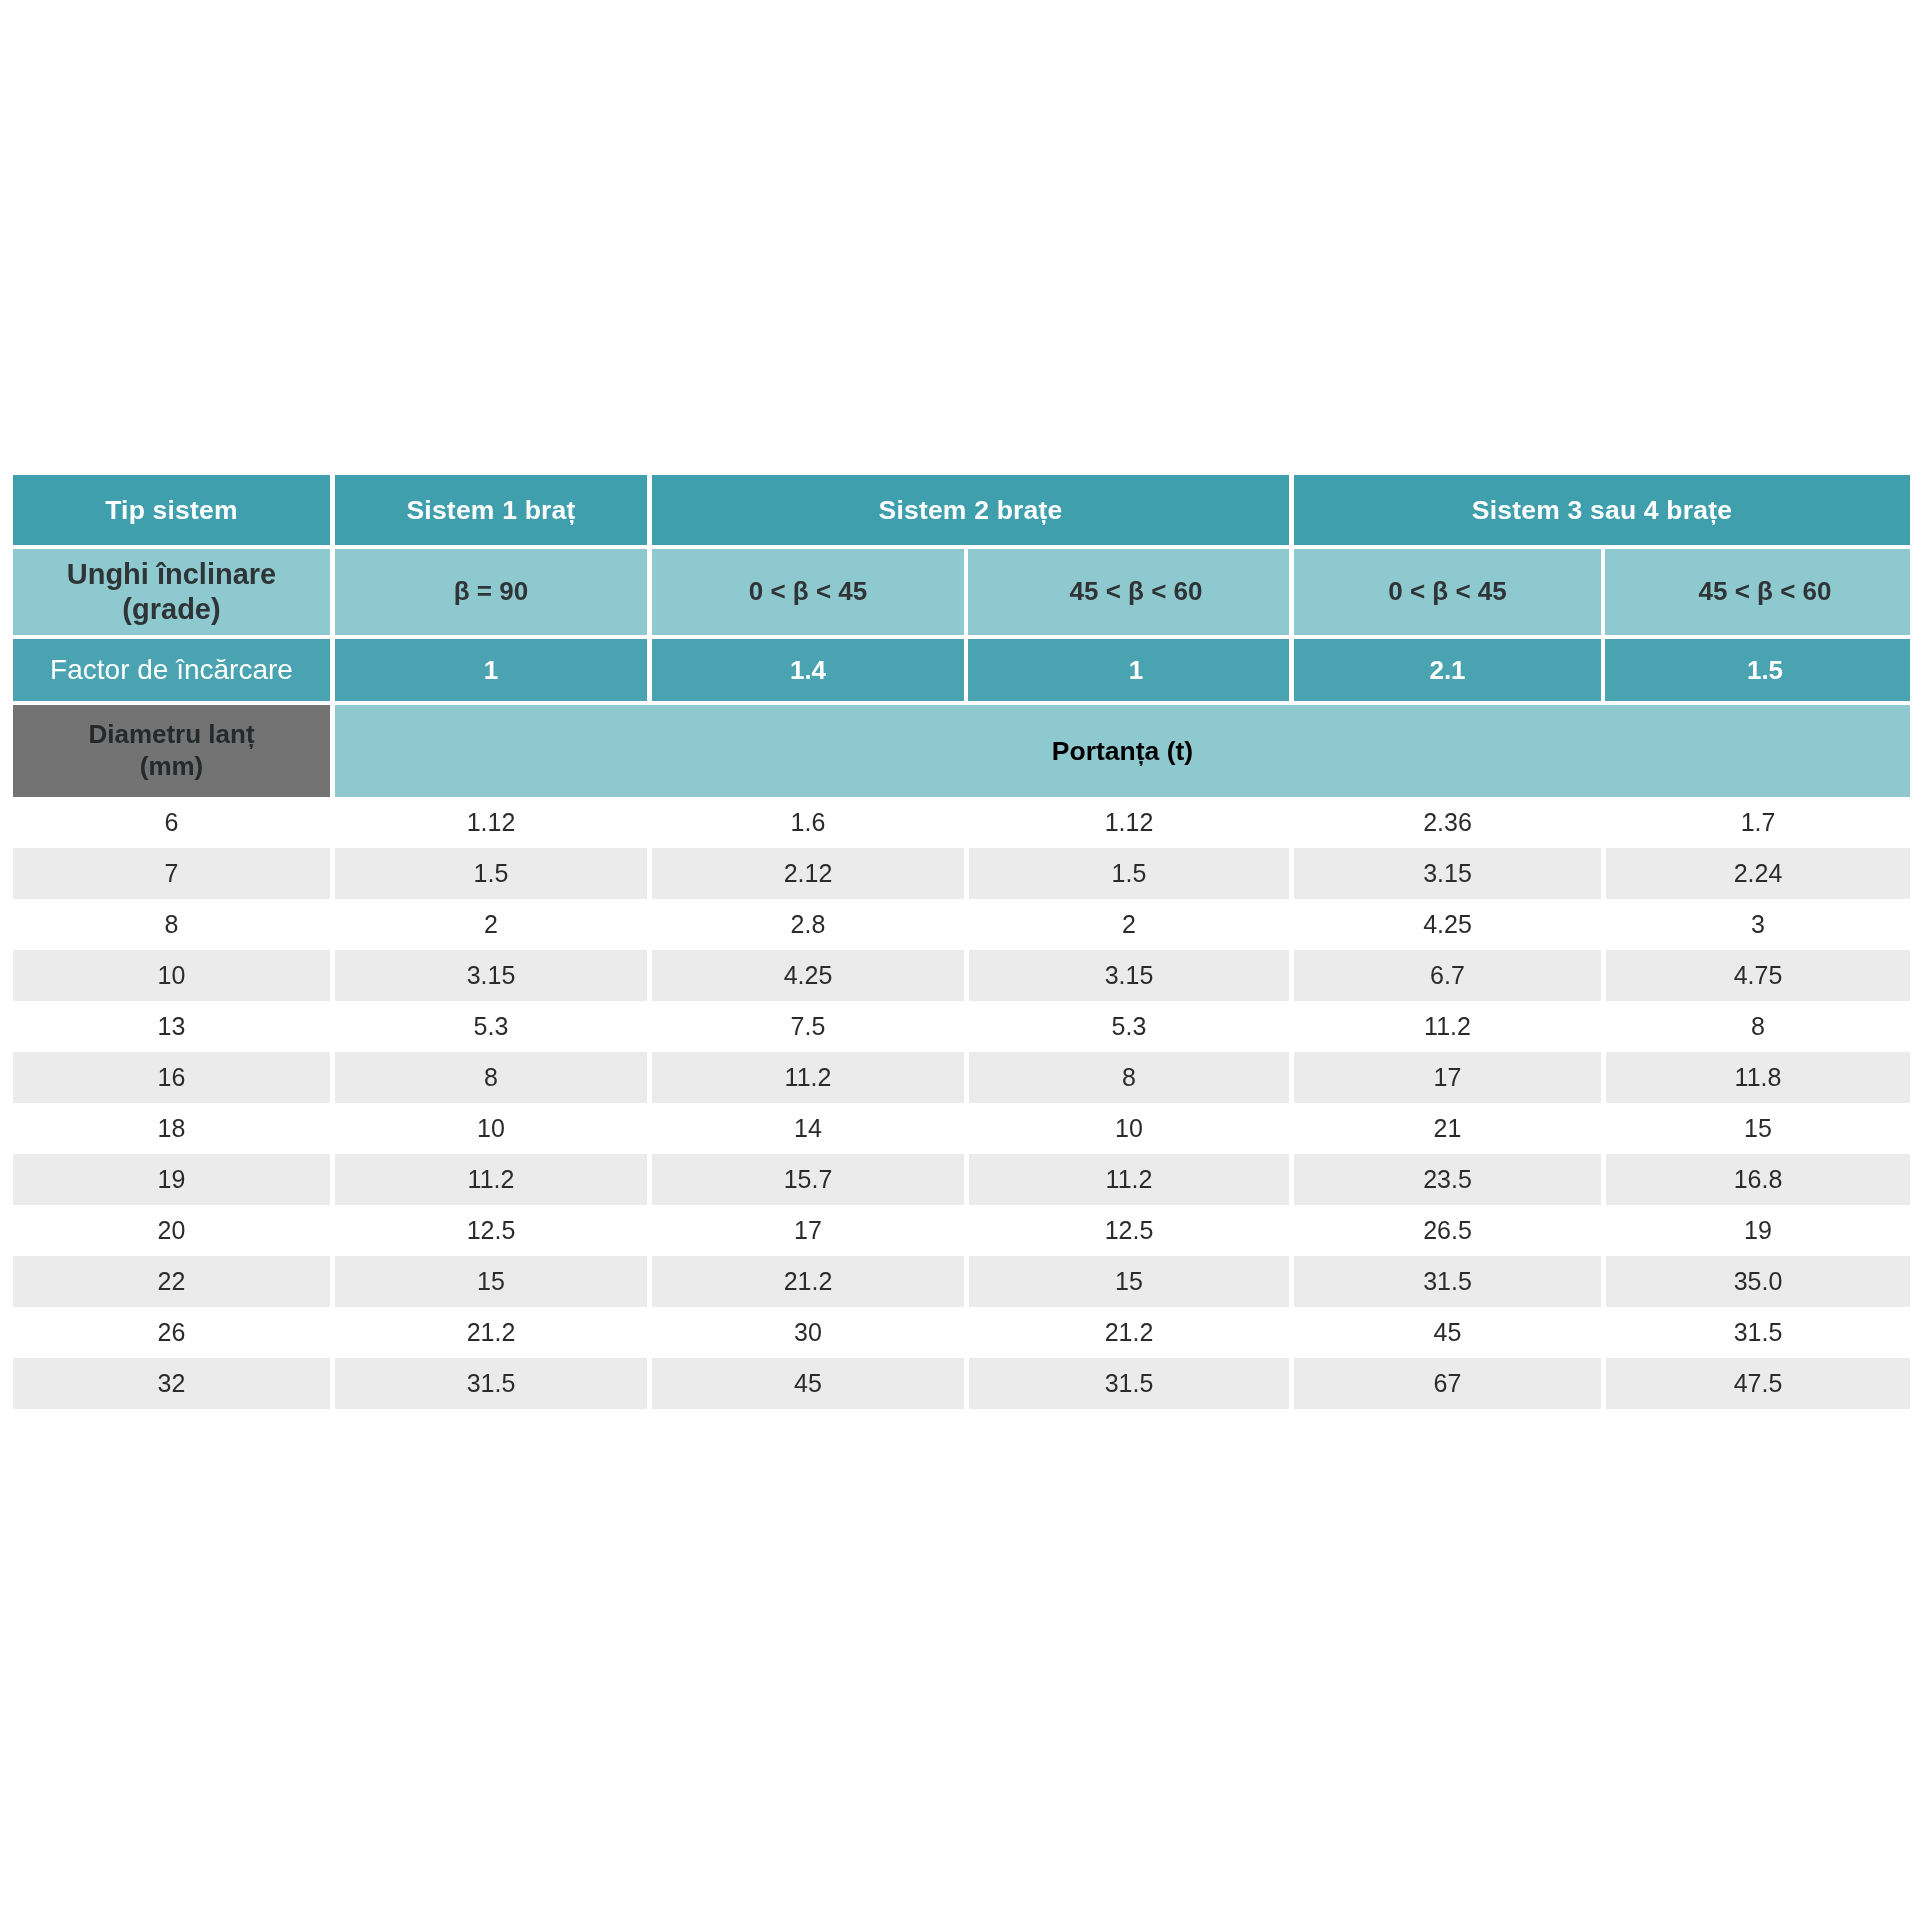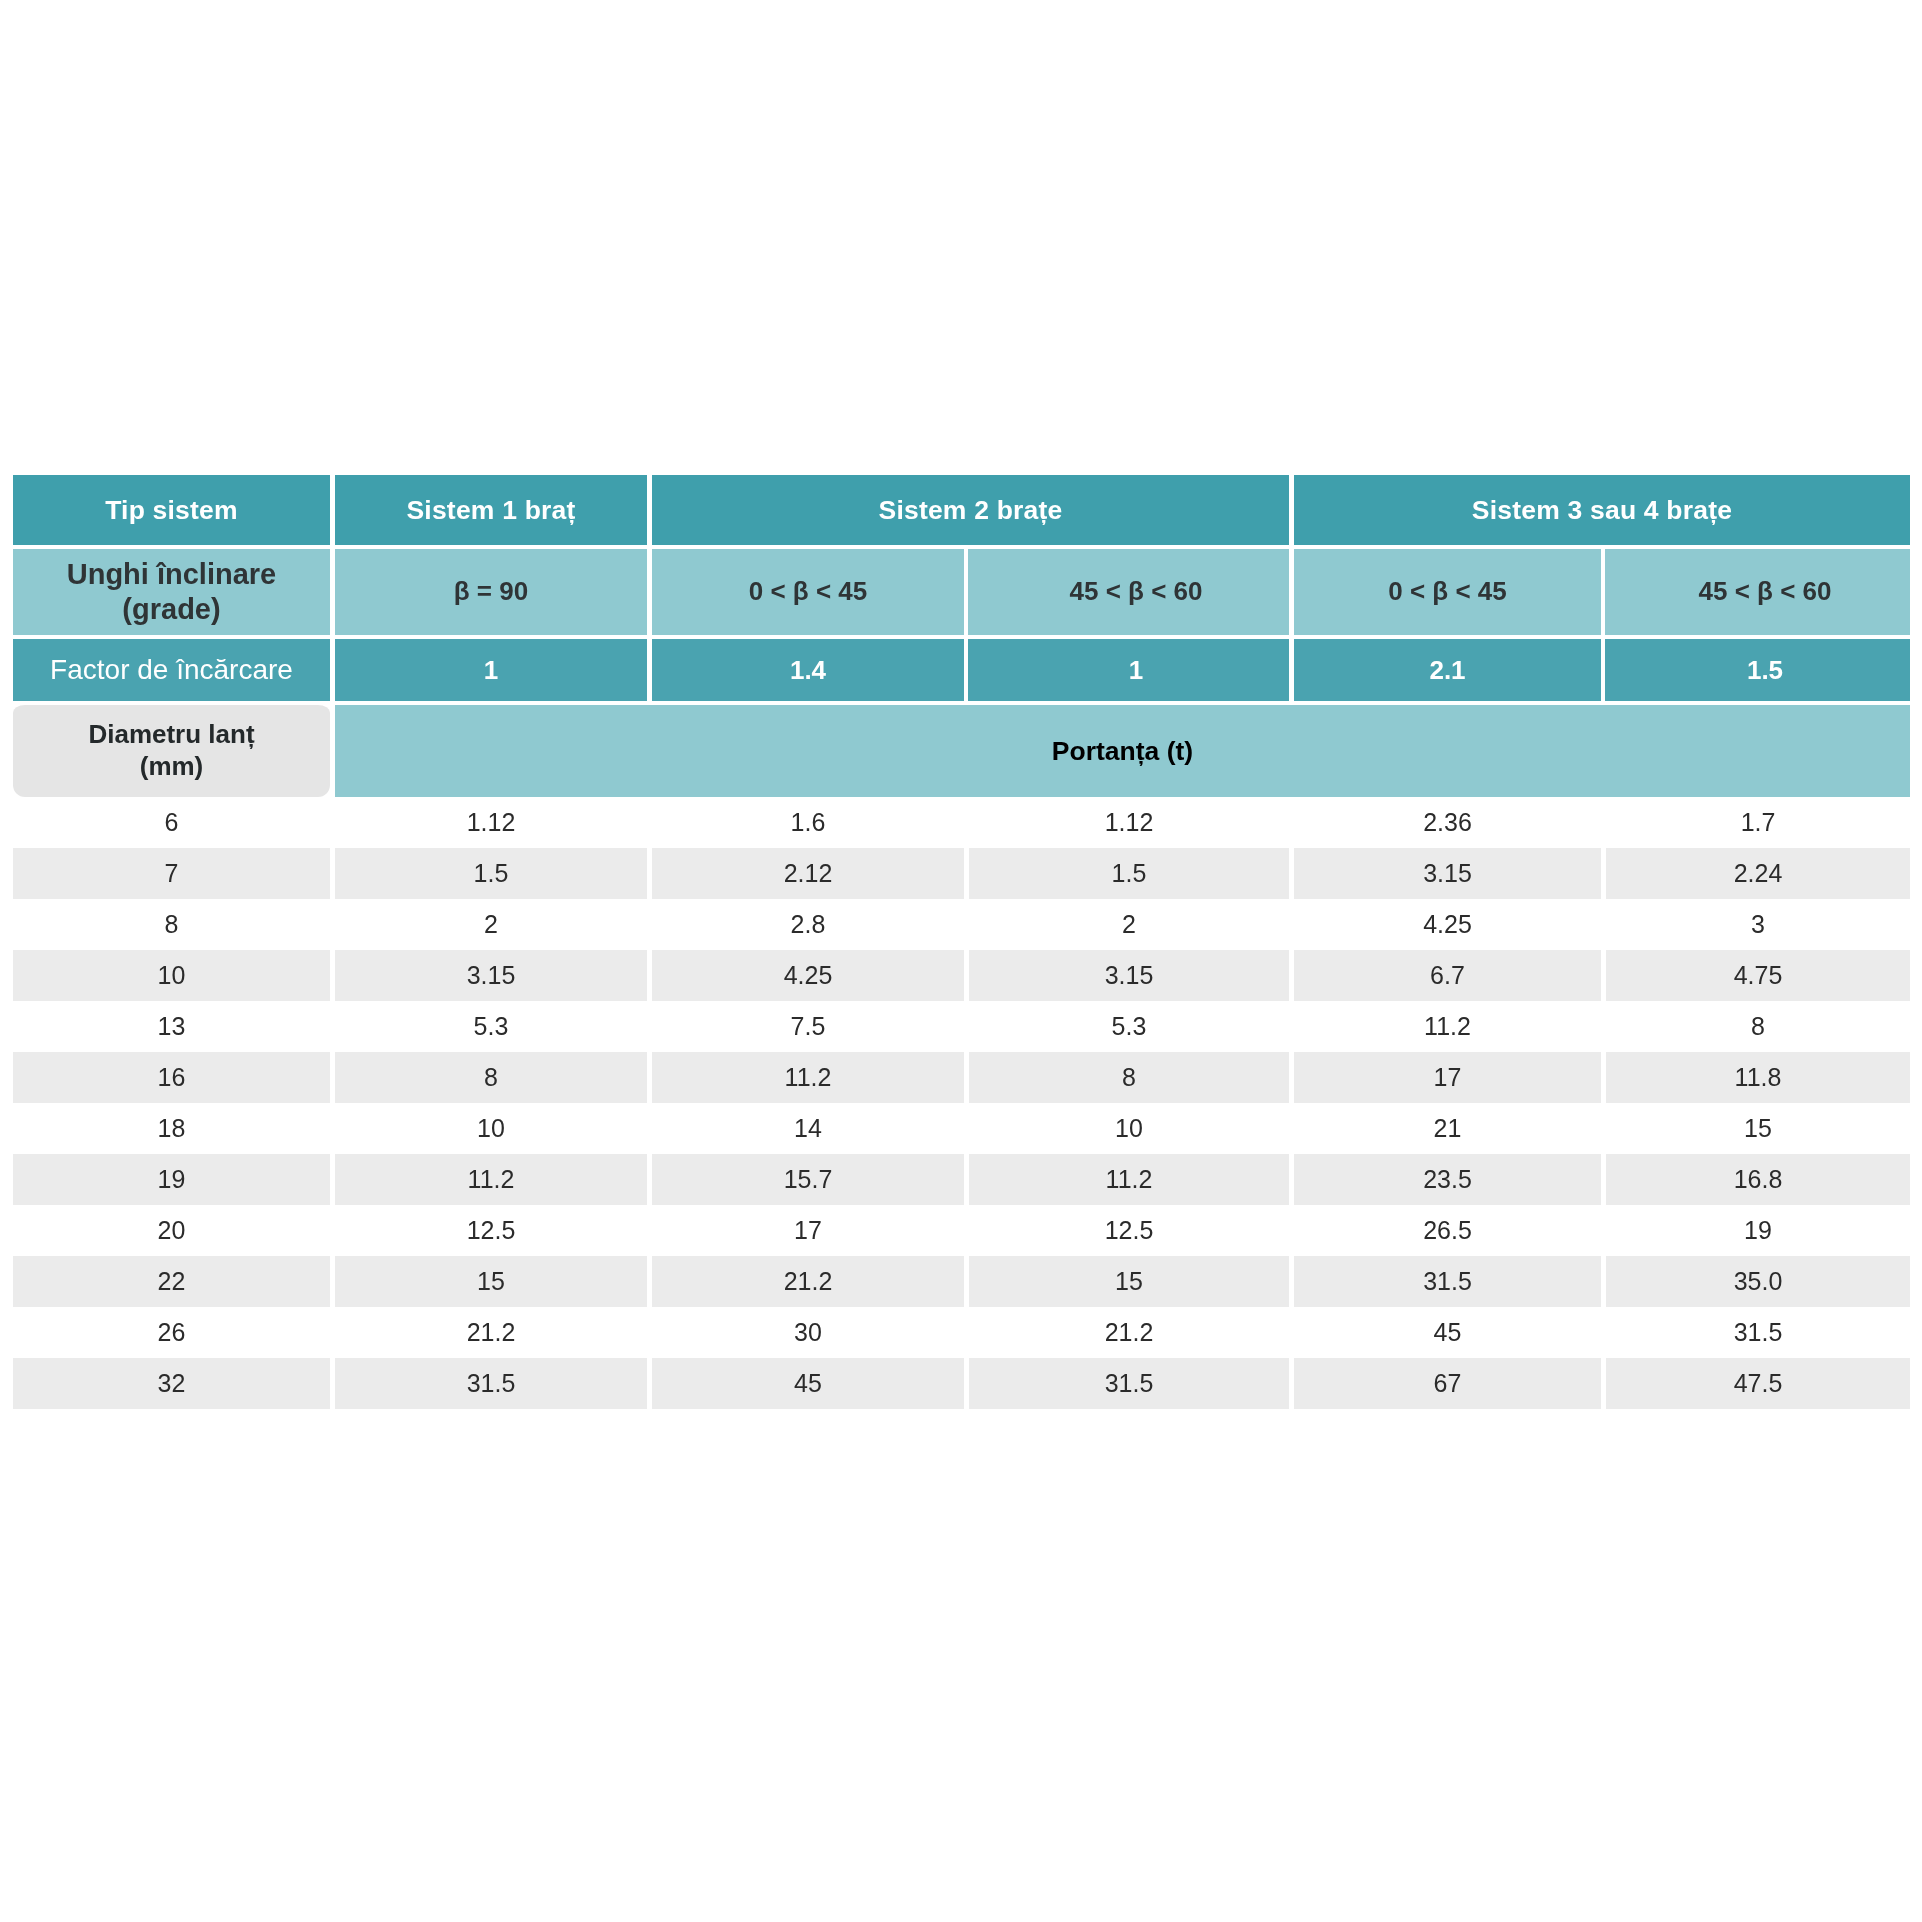--- a/index.html
+++ b/index.html
@@ -62,26 +62,25 @@
     font-weight: bold;
     font-size: 26px;
     height: 62px;
   }
   .hdr-factor.label {
     font-weight: normal;
     font-size: 28px;
     text-align: center;
   }
   .hdr-diam {
-    background: #e5e5e5;
+    background: #737373;
     color: #24292b;
     font-size: 26px;
     height: 92px;
     line-height: 1.22;
-    border-radius: 12px;
   }
   .hdr-port {
     background: #8fc9d0;
     color: #000000;
     font-size: 26.5px;
     height: 92px;
   }
 
   
   .sep-left { border-left: 5.1px solid #ffffff; }

